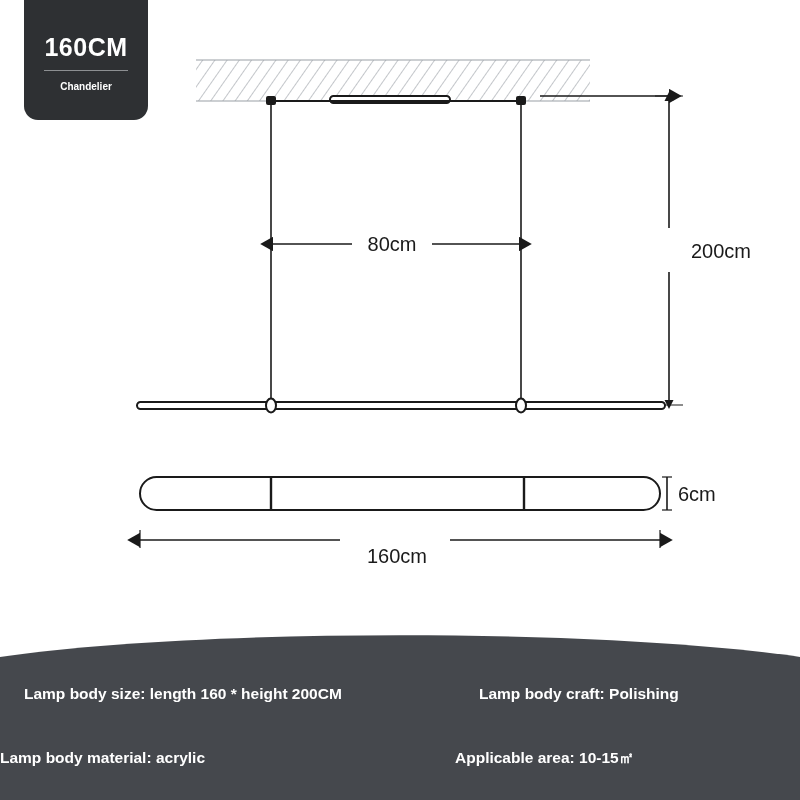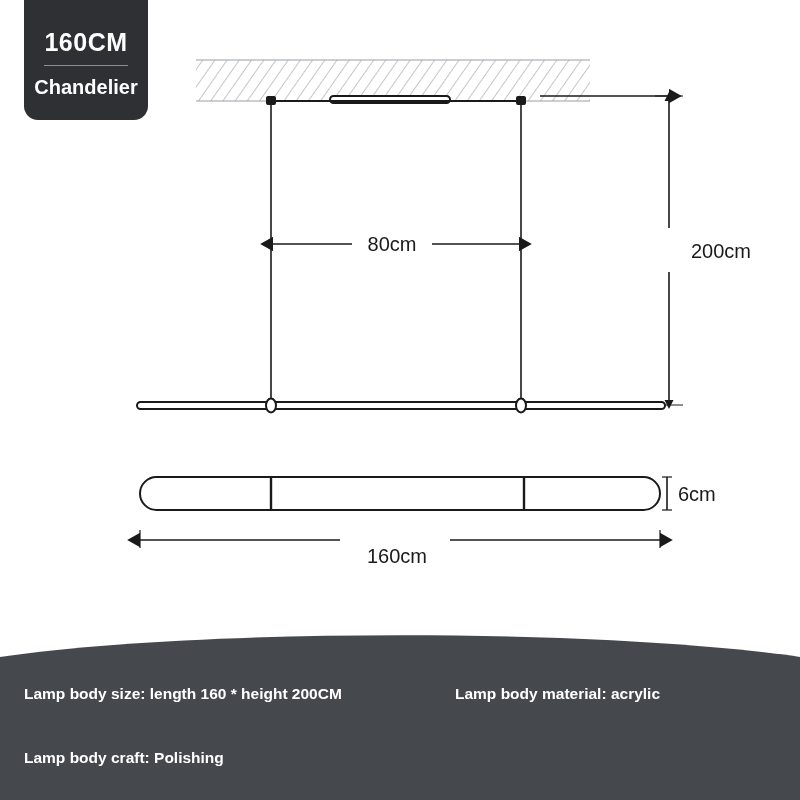--- a/index.html
+++ b/index.html
@@ -41,21 +41,21 @@
     margin-bottom: 10px;
   }
   .badge-rule {
     width: 84px;
     height: 1px;
     background: #8d8f92;
     margin-bottom: 11px;
   }
   .badge-type {
     color: #ffffff;
-    font-size: 20px;
+    font-size: 10px;
     font-weight: bold;
     line-height: 1;
   }
 
   
   .diagram {
     position: absolute;
     left: 0;
     top: 0;
     width: 719px;
@@ -189,16 +189,17 @@
     <text x="397" y="563" text-anchor="middle" font-family="Liberation Sans, sans-serif" font-size="20" fill="#1a1a1a">160cm</text>
   </svg>
 </div>
 
 <div class="specs">
   <svg class="specs-bg" width="800" height="175" viewBox="0 0 800 175" xmlns="http://www.w3.org/2000/svg">
     <path d="M0,32 C200,3 600,3 800,32 L800,175 L0,175 Z" fill="#45484d"></path>
   </svg>
   <div class="specs-grid">
     <div class="spec-item">Lamp body size: length 160 * height 200CM</div>
+    <div class="spec-item">Lamp body craft: Polishing</div>
     <div class="spec-item col2">Lamp body material: acrylic</div>
-    <div class="spec-item">Lamp body craft: Polishing</div>
+    <div class="spec-item col2">Applicable area: 10-15㎡</div>
   </div>
 </div>
 
 </body></html>

